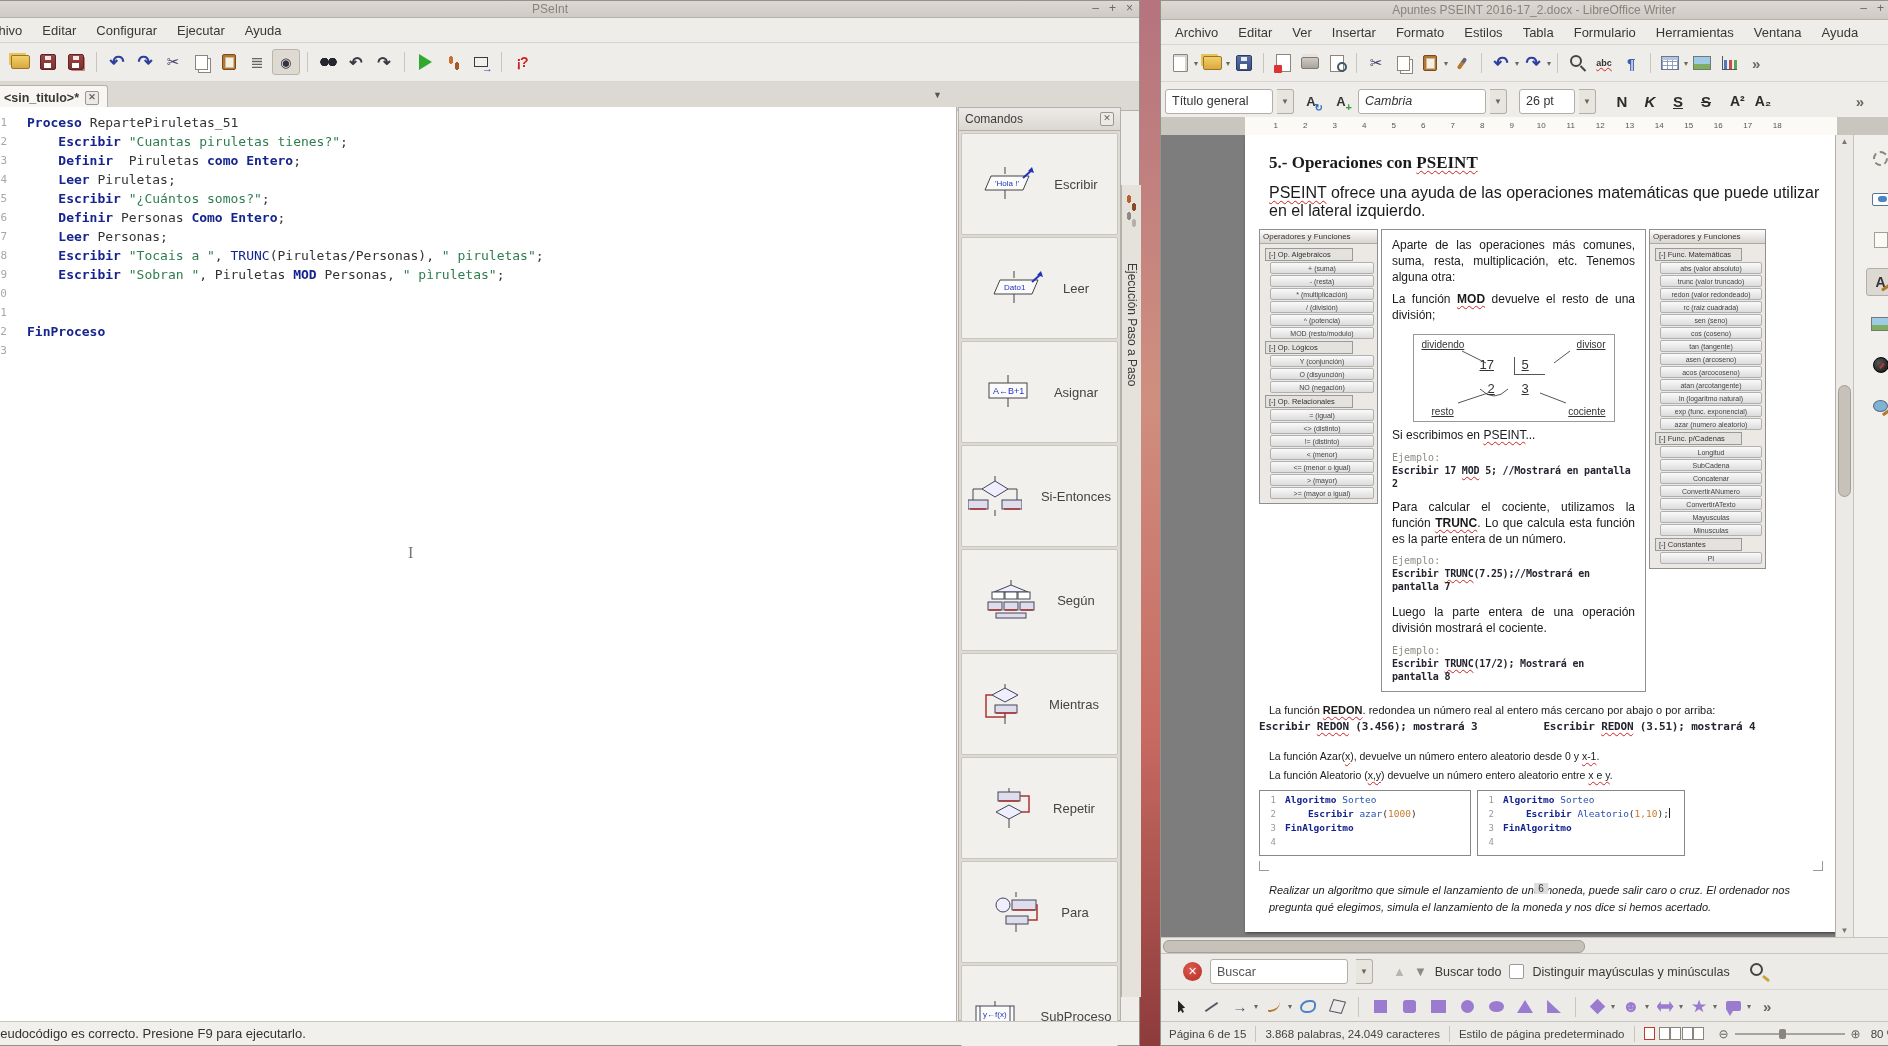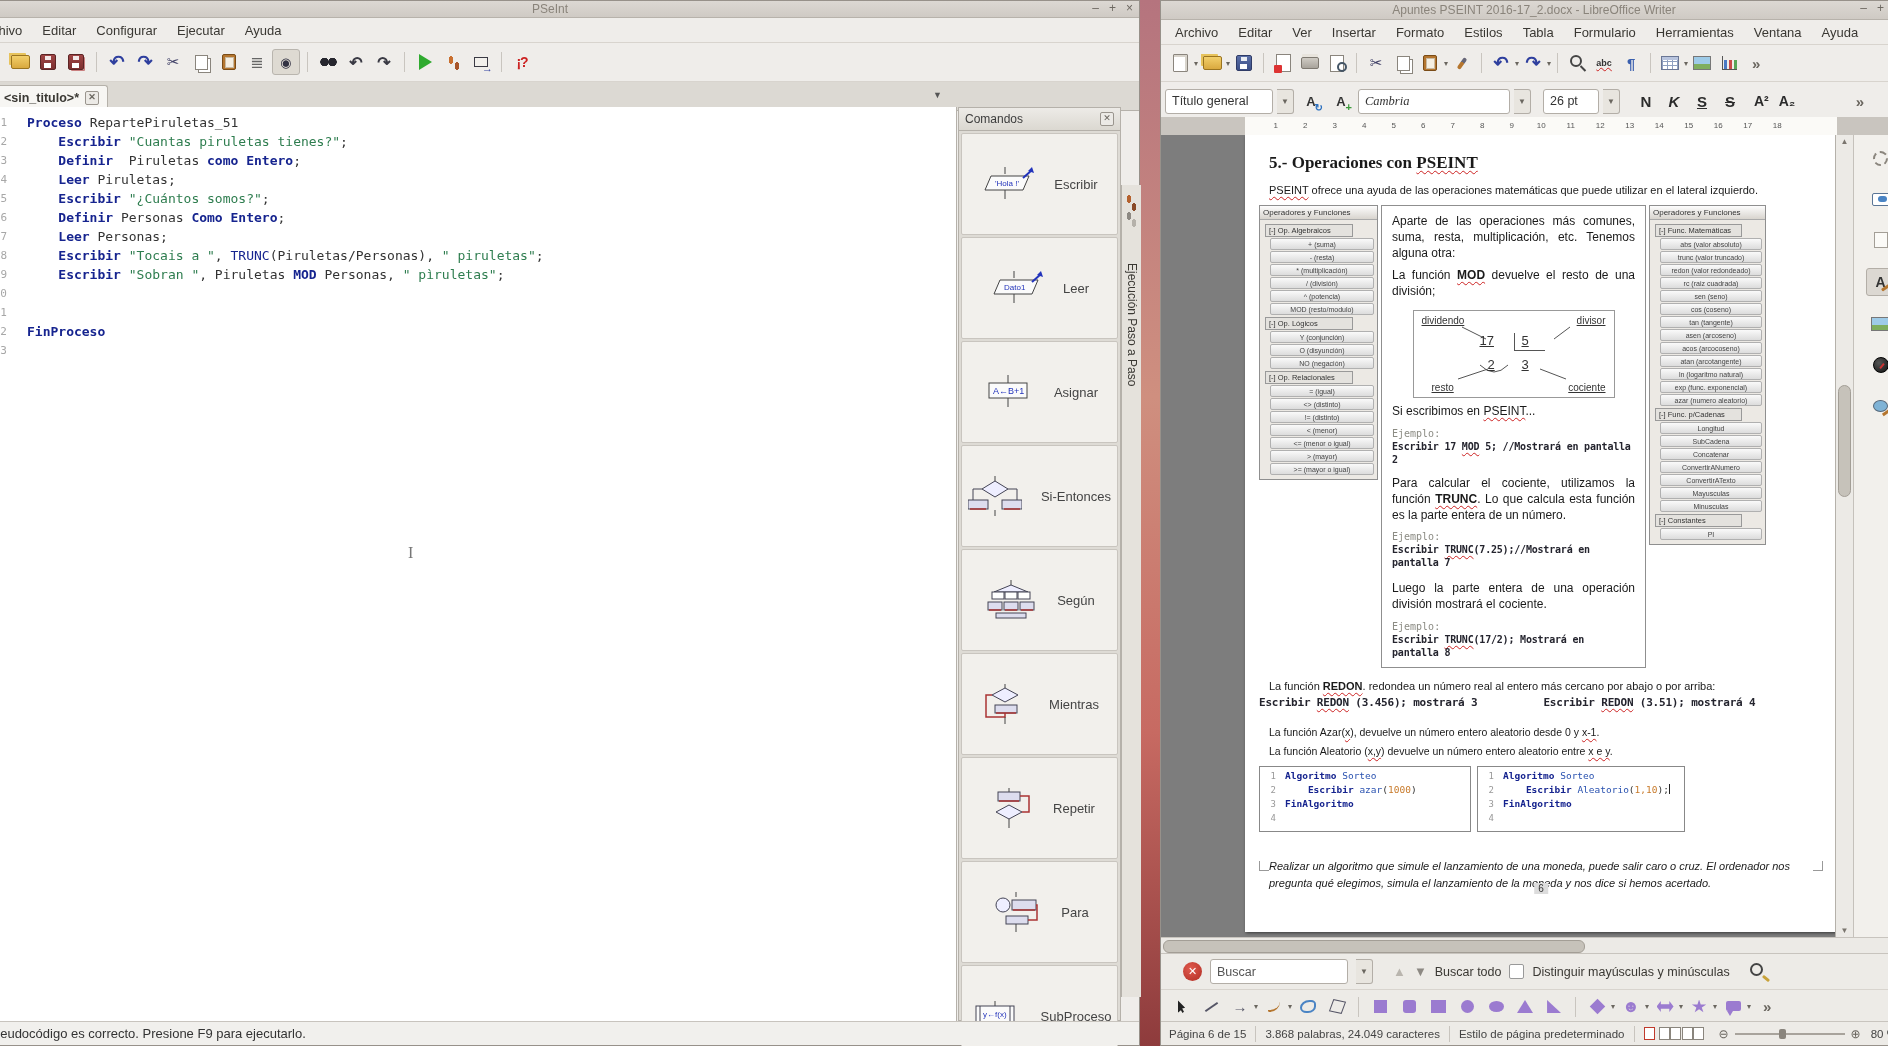--- a/index.html
+++ b/index.html
@@ -186,21 +186,21 @@
   .insert-image-icon::before{content:"";width:16px;height:12px;border:1px solid #777;background:linear-gradient(180deg,#9ecbe8 55%,#7fae5e 55%);}
   .insert-chart-icon::before{content:"";width:14px;height:13px;border-bottom:1px solid #555;border-left:1px solid #555;
       background:linear-gradient(90deg,transparent 0 1px,#4a79c4 1px 4px,transparent 4px 6px,#c94a4a 6px 9px,transparent 9px 11px,#59a659 11px 14px);
       background-size:14px 9px;background-position:bottom;background-repeat:no-repeat;}
   .update-style-icon::before{content:"A";font-weight:bold;font-size:13px;color:#333;}
   .update-style-icon::after{content:"↻";color:#2a6fbf;font-size:10px;position:absolute;right:1px;bottom:0;font-weight:bold;}
   .new-style-icon::before{content:"A";font-weight:bold;font-size:13px;color:#333;}
   .new-style-icon::after{content:"+";color:#3a9a3a;font-size:11px;position:absolute;right:2px;bottom:0;font-weight:bold;}
   
   .h1{font-family:"Liberation Serif",serif;font-weight:bold;font-size:17px;color:#1a1a1a;margin:2px 0 0 10px;}
-  .intro{font-size:11px;color:#1a1a1a;margin:11px 0 0 10px;}
+  .intro{font-size:16px;color:#1a1a1a;margin:11px 0 0 10px;}
   .sp{text-decoration:underline wavy #cc2222 1px;text-underline-offset:2px;}
   .b{font-weight:bold;}
   .cols{display:flex;gap:3px;margin-top:9px;align-items:flex-start;}
   .mini{border:1px solid #8f8f8f;background:#ece9e4;box-sizing:border-box;}
   .mini-title{background:linear-gradient(#fdfdfd,#d8d4ce);font-size:8px;padding:2px 3px;color:#333;border-bottom:1px solid #aaa;white-space:nowrap;overflow:hidden;}
   .mini-body{padding:2px 2px 3px 2px;}
   .pg{display:block;font-size:7.5px;color:#333;border:1px solid #999;background:#e4e2de;width:78%;margin:2px 0 1px 3px;padding:1px 3px;box-sizing:border-box;white-space:nowrap;overflow:hidden;}
   .pb{display:block;font-size:7px;color:#444;text-align:center;border:1px solid #b0b0b0;border-radius:2px;
       background:linear-gradient(#fafafa,#dcdcdc);padding:1.5px 0;margin:1px 1px 1px 8px;white-space:nowrap;overflow:hidden;}
   .midcell{width:265px;min-height:425px;border:1px solid #8f8f8f;box-sizing:border-box;padding:8px 10px;}
@@ -603,21 +603,21 @@
       </span>
       <span class="tool">
         <span class="ti overflow-icon"></span>
       </span>
     </div>
   <div class="fmtbar">
     <span class="combo" style="width:108px;">Título general</span>
     <span class="dd-btn">▼</span>
     <span class="ti update-style-icon"></span>
     <span class="ti new-style-icon"></span>
-    <span class="combo" style="width:152px;font-style:italic;font-family:Liberation Serif, serif;">Cambria</span>
+    <span class="combo" style="width:128px;font-style:italic;font-family:Liberation Sans, sans-serif;">Cambria</span>
     <span class="dd-btn">▼</span>
     <span class="combo" style="width:56px;margin-left:8px;">26 pt</span>
     <span class="dd-btn">▼</span>
     <span class="fbtn" style="margin-left:10px;">N</span>
     <span class="fbtn" style="font-style:italic;">K</span>
     <span class="fbtn u">S</span>
     <span class="fbtn st">S</span>
     <span class="supsub" style="margin-left:8px;">A²</span>
     <span class="supsub" style="margin-left:6px;">A₂</span>
     <span class="ti overflow-icon" style="position:absolute;right:34px;"></span>

